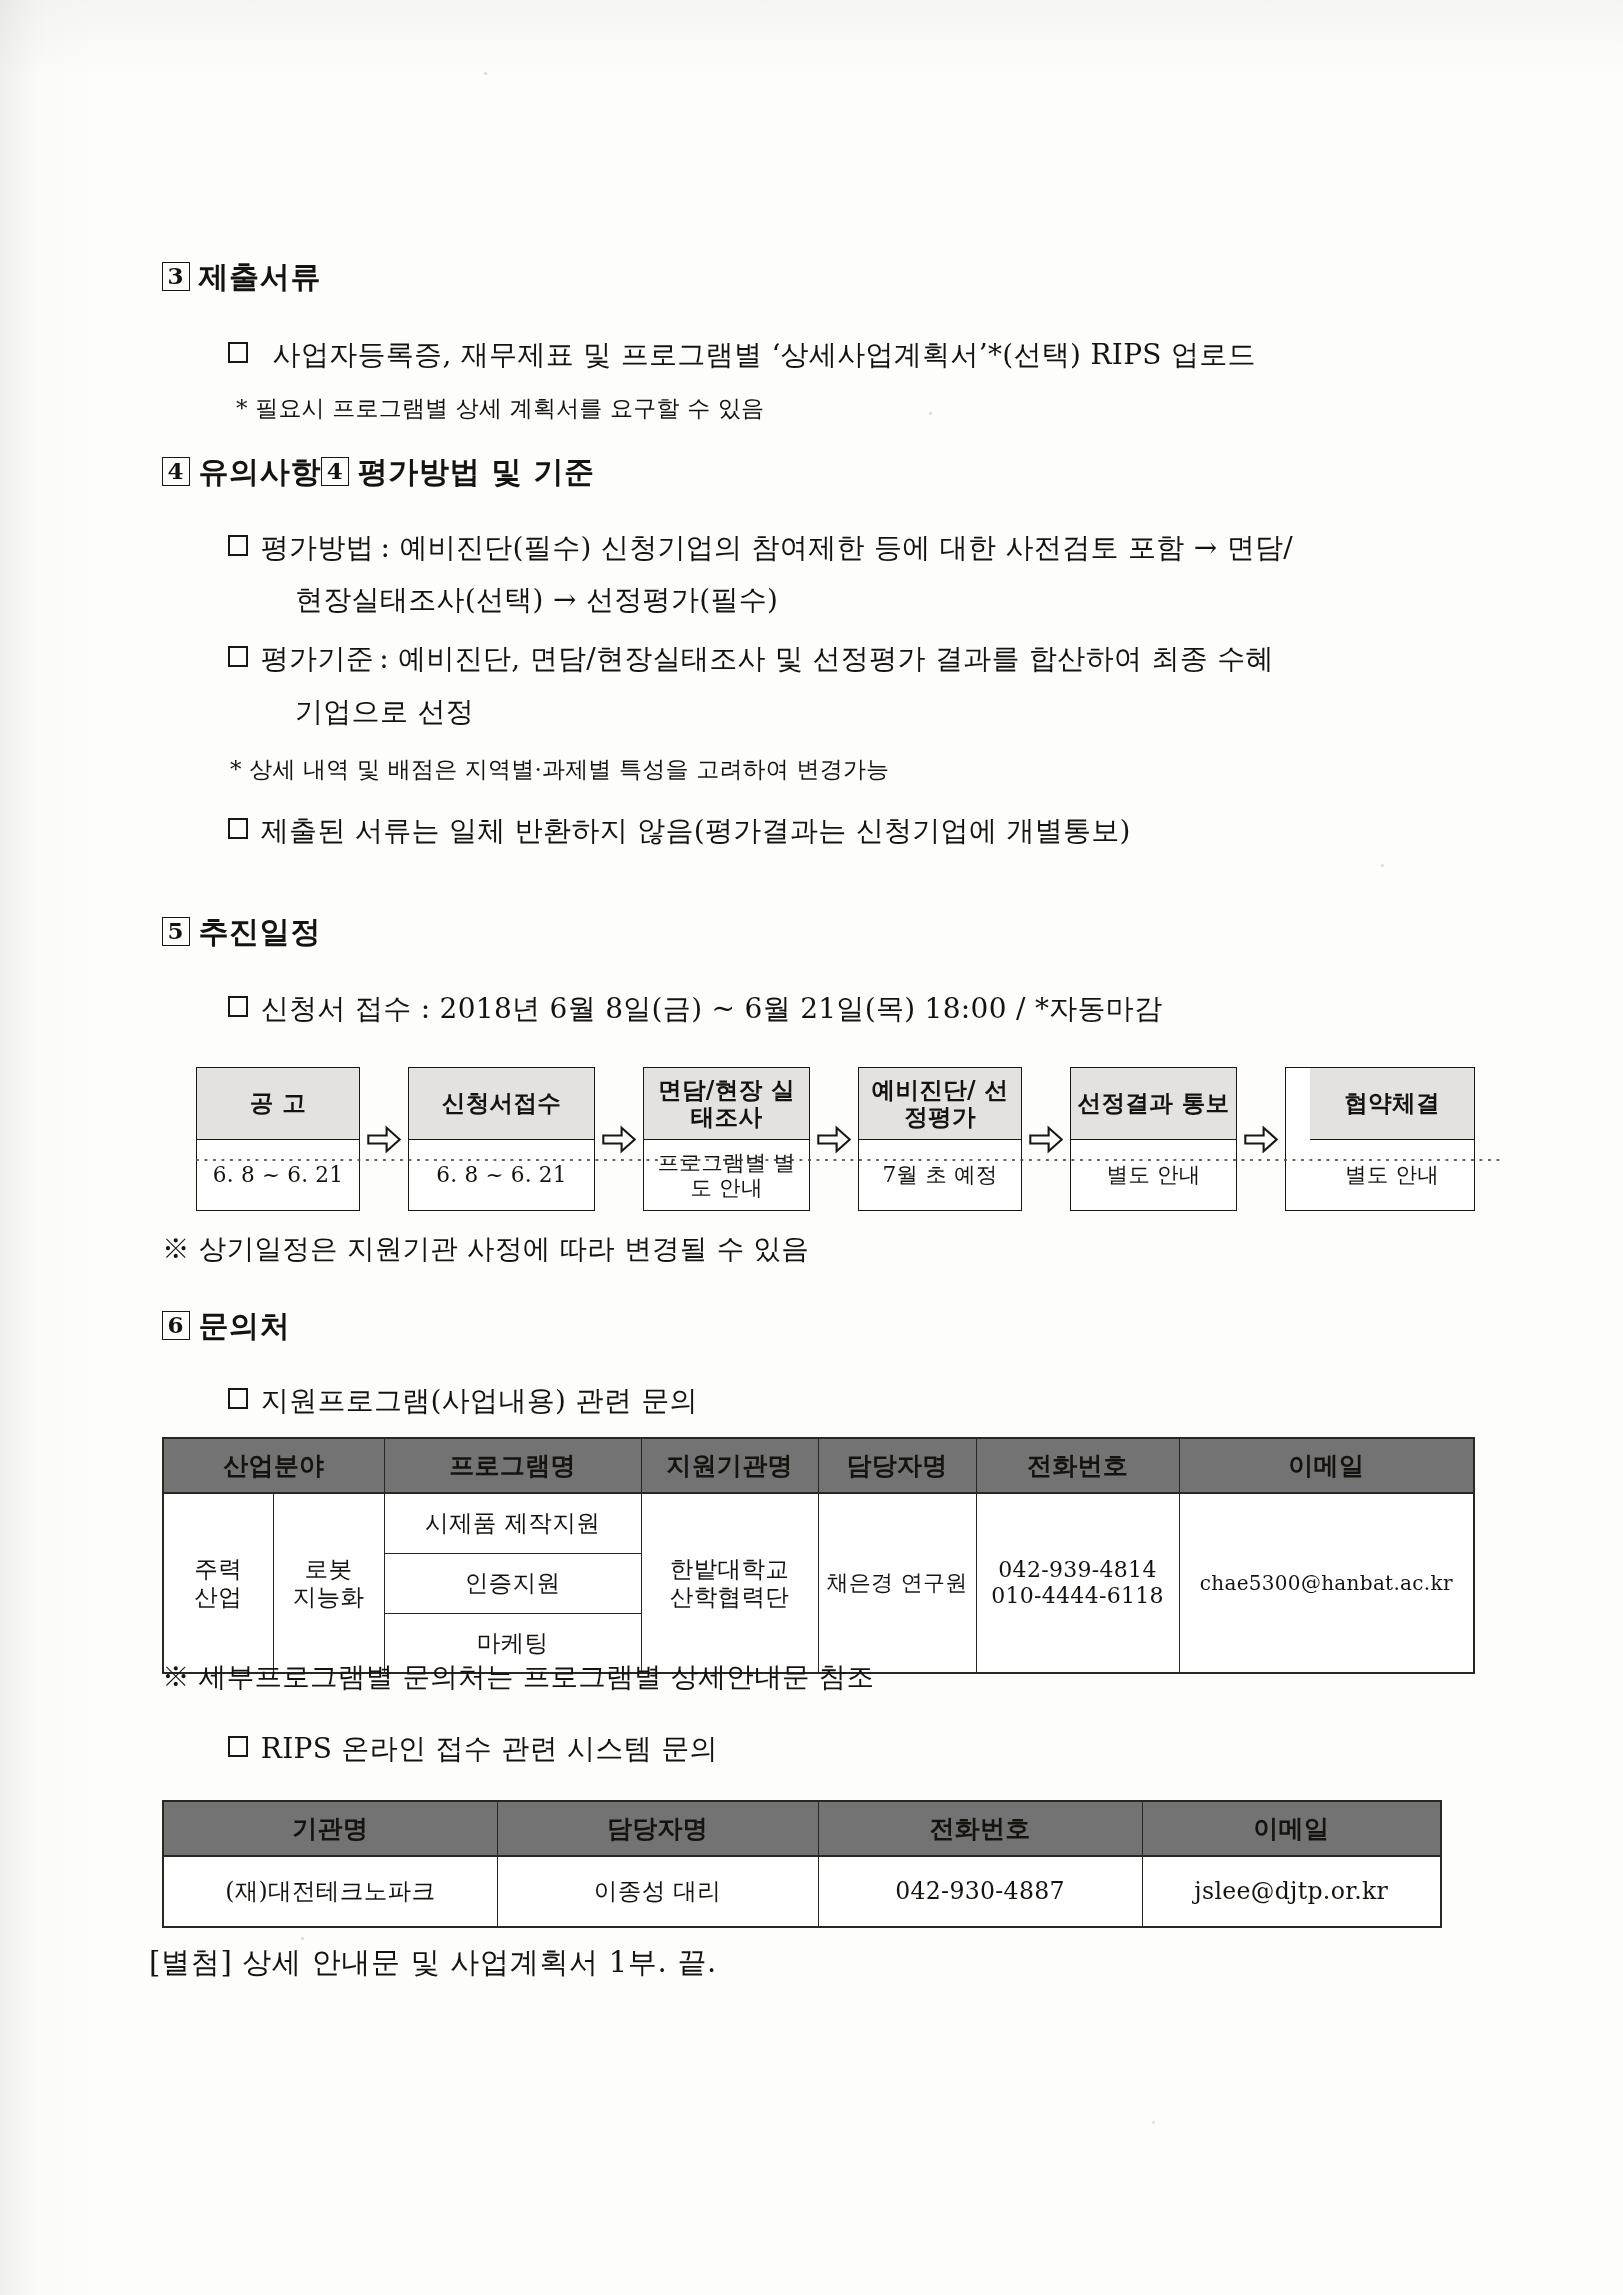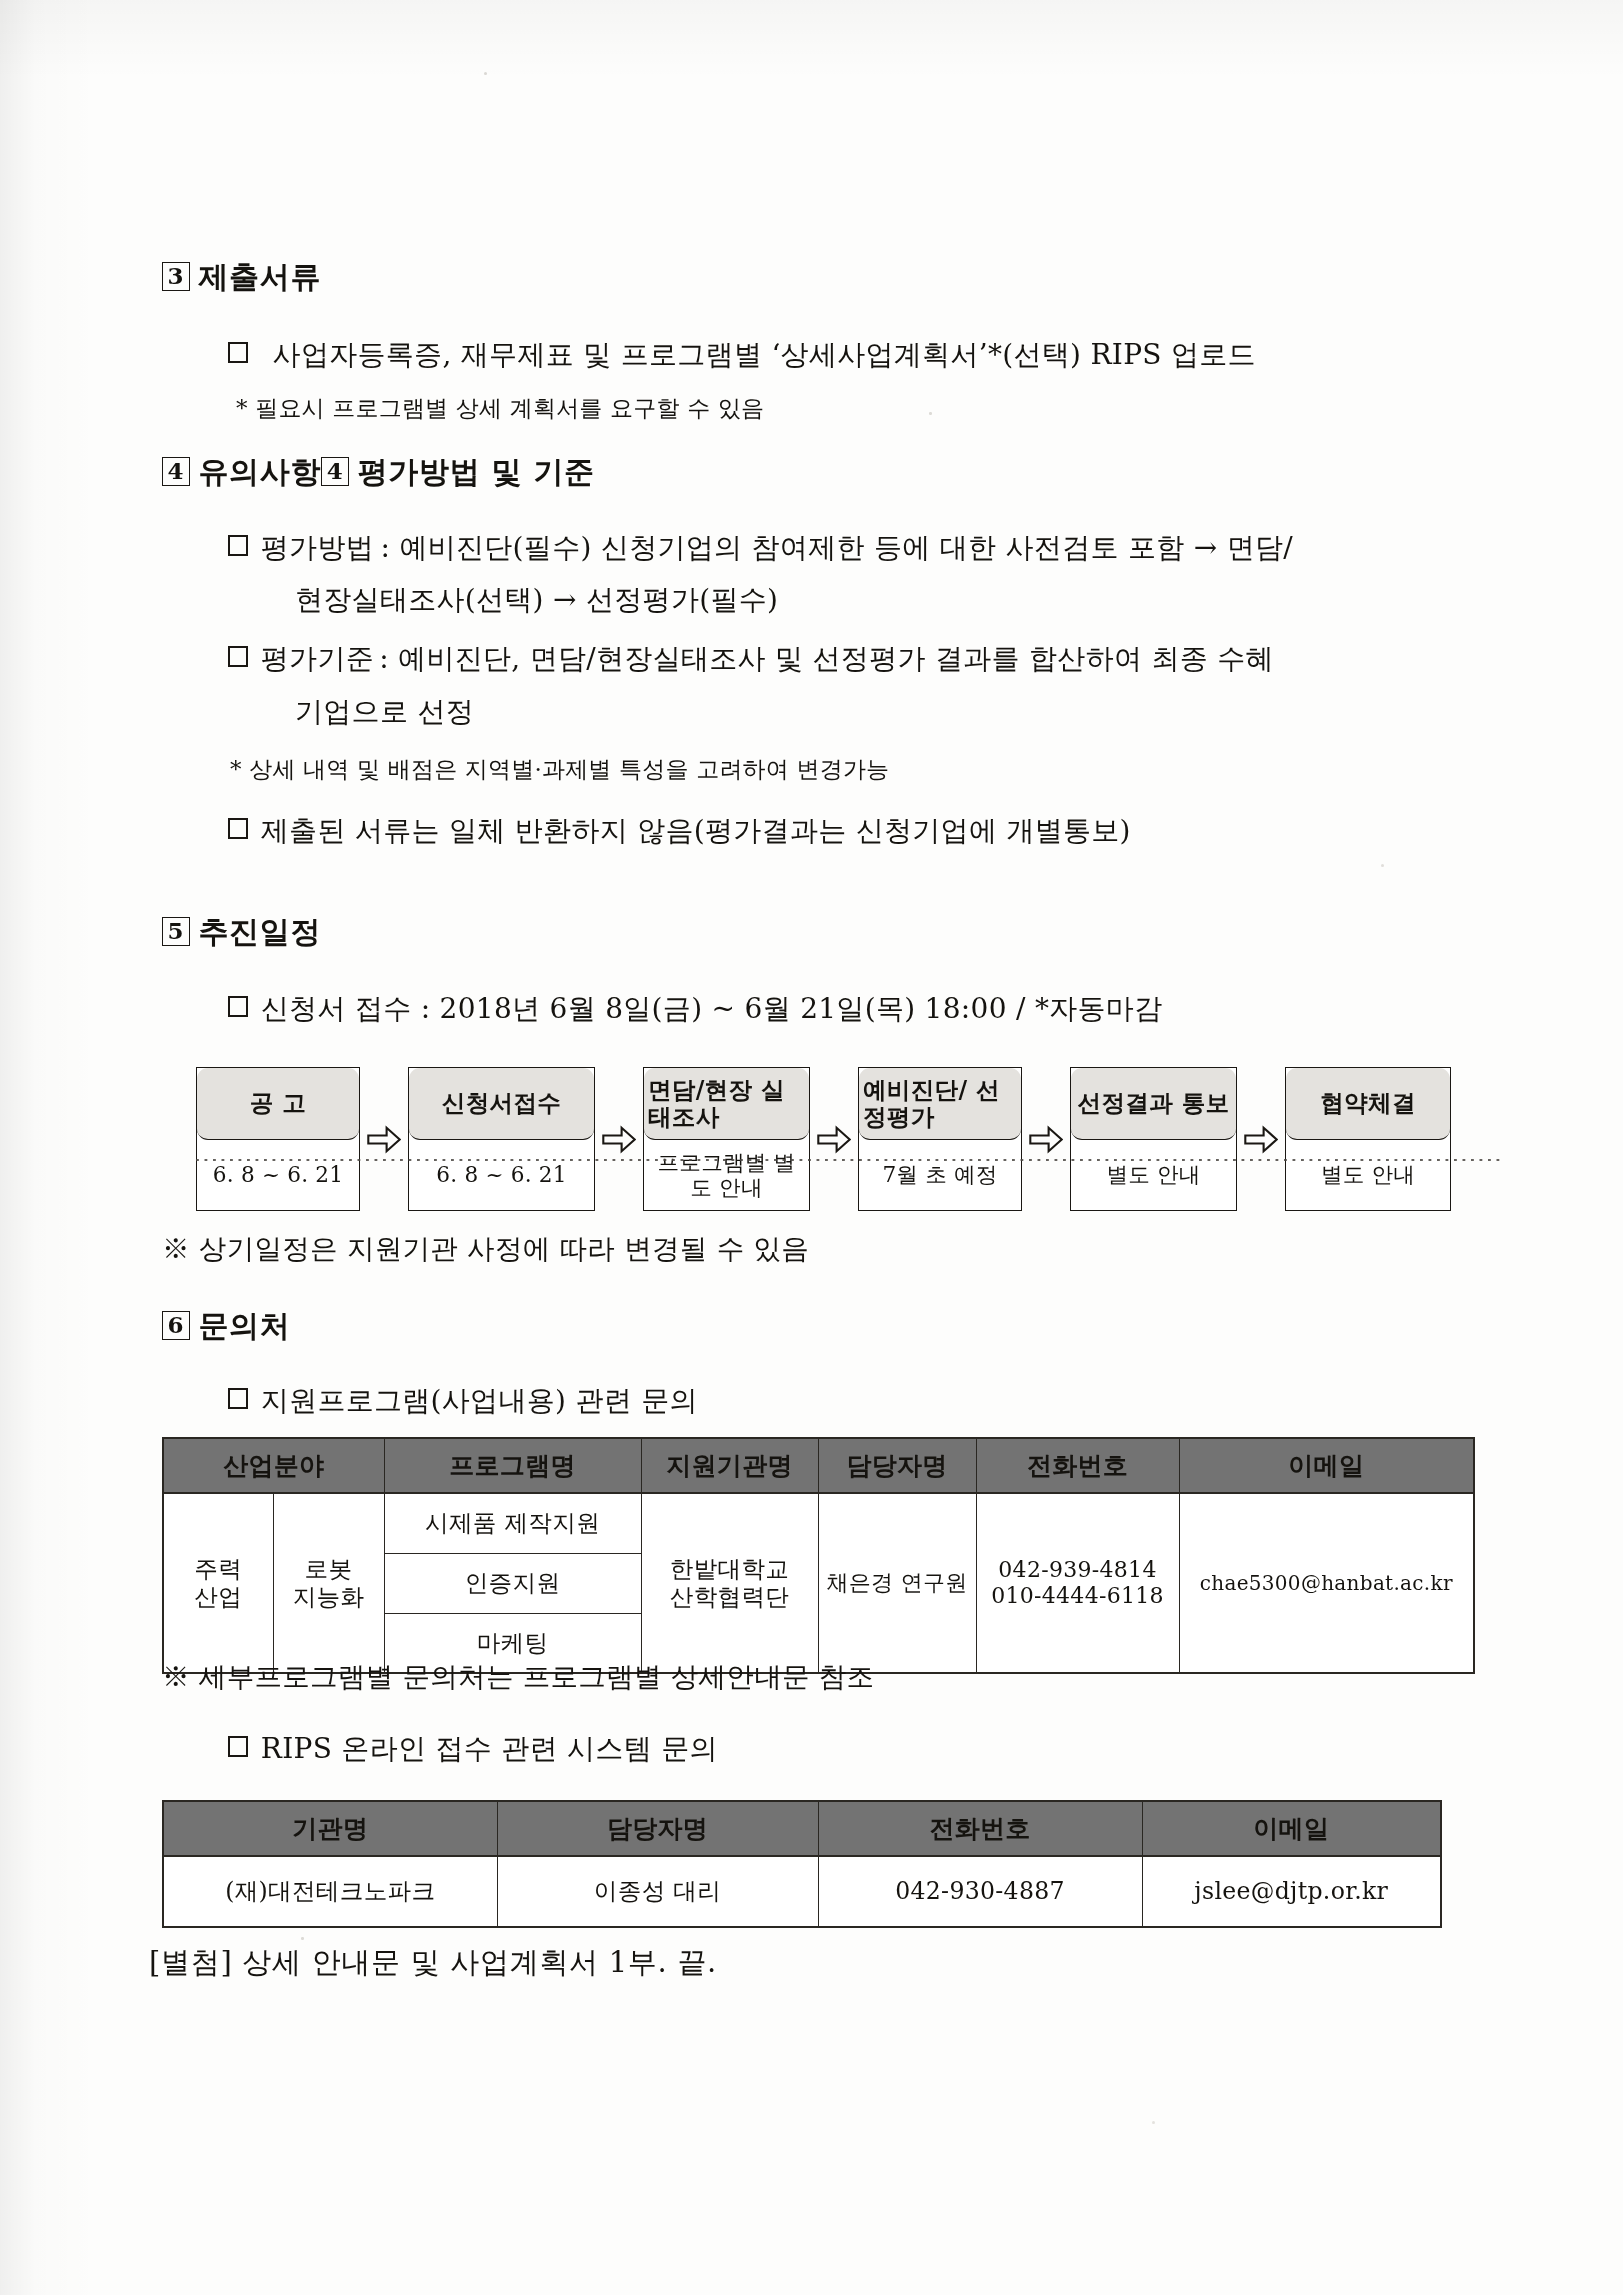--- a/index.html
+++ b/index.html
@@ -109,26 +109,26 @@
     flex-direction: column;
     background: #ffffff;
   }
   .flow-top {
     background: #e4e2de;
     border-bottom: 1.6px solid #1a1713;
     flex: 0 0 71px;
     display: flex;
     align-items: center;
     justify-content: center;
+    text-align: center;
     font-size: 23.6px;
     font-weight: 700;
     line-height: 1.12;
     letter-spacing: 0.3px;
     padding: 0 3.9px;
-    border-radius: 11px;
   }
   .flow-bot {
     flex: 1 1 auto;
     display: flex;
     align-items: center;
     justify-content: center;
     text-align: center;
     font-size: 21.6px;
     line-height: 1.18;
     letter-spacing: 0.2px;
@@ -301,21 +301,21 @@
 통보</div>
         <div class="flow-bot">별도 안내</div>
       </div>
 
       <div class="flow-arrow">
         <svg width="34" height="29" viewBox="0 0 52 44" aria-hidden="true">
           <path d="M2 16 H30 V4 L50 22 L30 40 V28 H2 Z" fill="none" stroke="#1a1713" stroke-width="3.2" stroke-linejoin="miter"></path>
         </svg>
       </div>
 
-      <div class="flow-box" style="flex:0 0 164px;">
+      <div class="flow-box" style="flex:0 0 164px;padding-left:24px;">
         <div class="flow-top">협약체결</div>
         <div class="flow-bot">별도 안내</div>
       </div>
 
     </div>
   </div>
 
   <div class="abs note-ref" style="left:162px;top:1231px;">※ 상기일정은 지원기관 사정에 따라 변경될 수 있음</div>
 
   <div class="abs sec-head" style="left:162px;top:1306px;">

